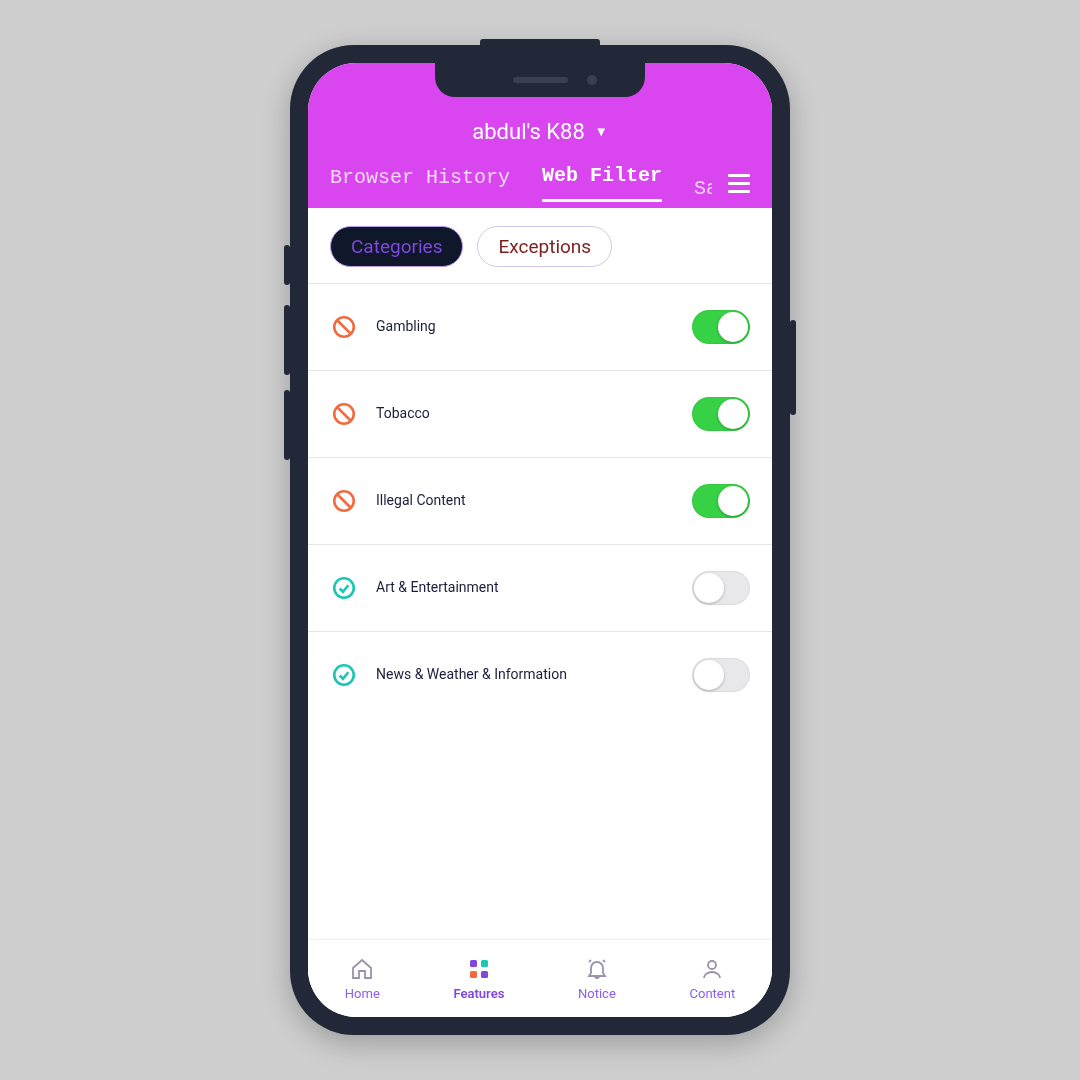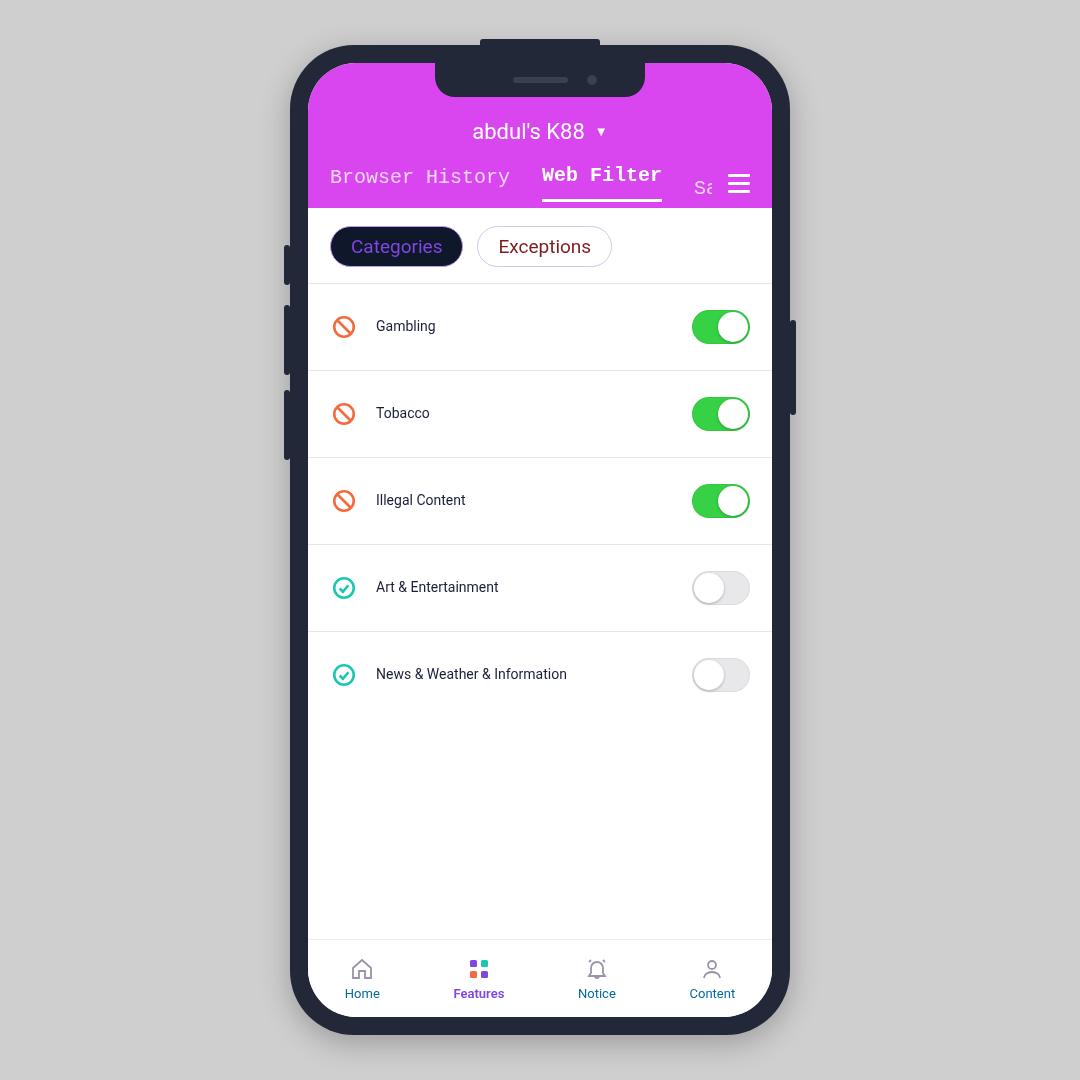--- a/index.html
+++ b/index.html
@@ -187,21 +187,21 @@
   height: 78px;
   border-top: 1px solid #eee;
   flex-shrink: 0;
   background: #fff;
 }
 .nav-item {
   display: flex;
   flex-direction: column;
   align-items: center;
   gap: 4px;
-  color: #0369a1;
+  color: #8b5cf6;
   font-size: 13px;
 }
 .nav-item.active { color: #8046e0; font-weight: 600; }
 .nav-icon {
   width: 26px; height: 26px;
   display: flex; align-items: center; justify-content: center;
 }
 </style>
 </head>
 <body>

